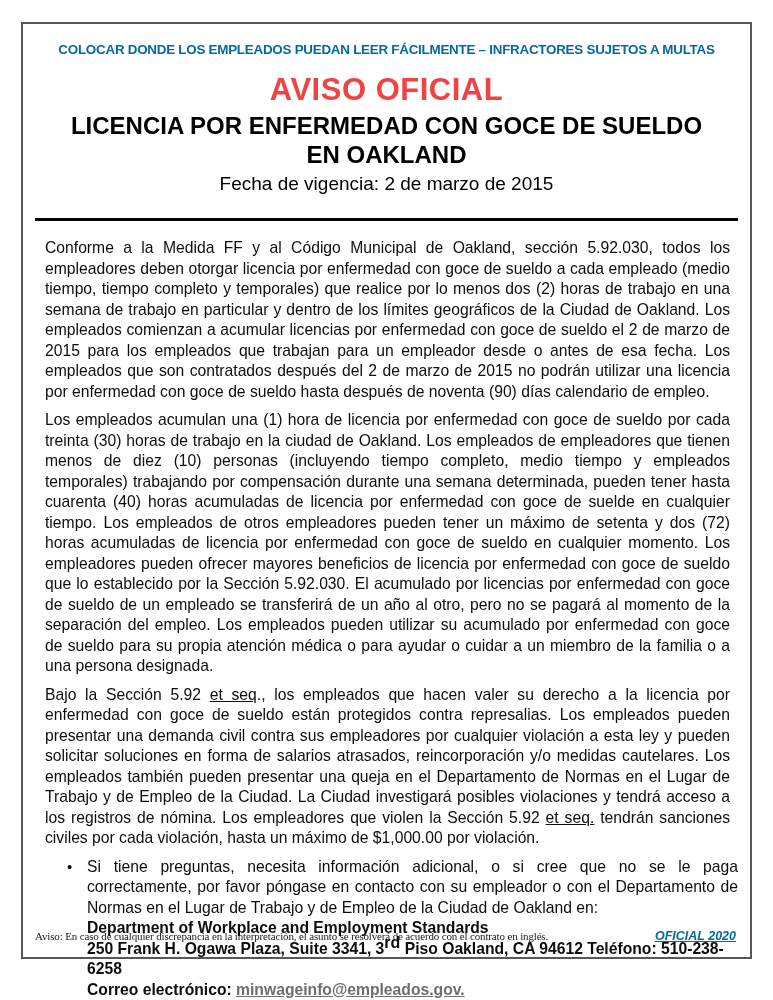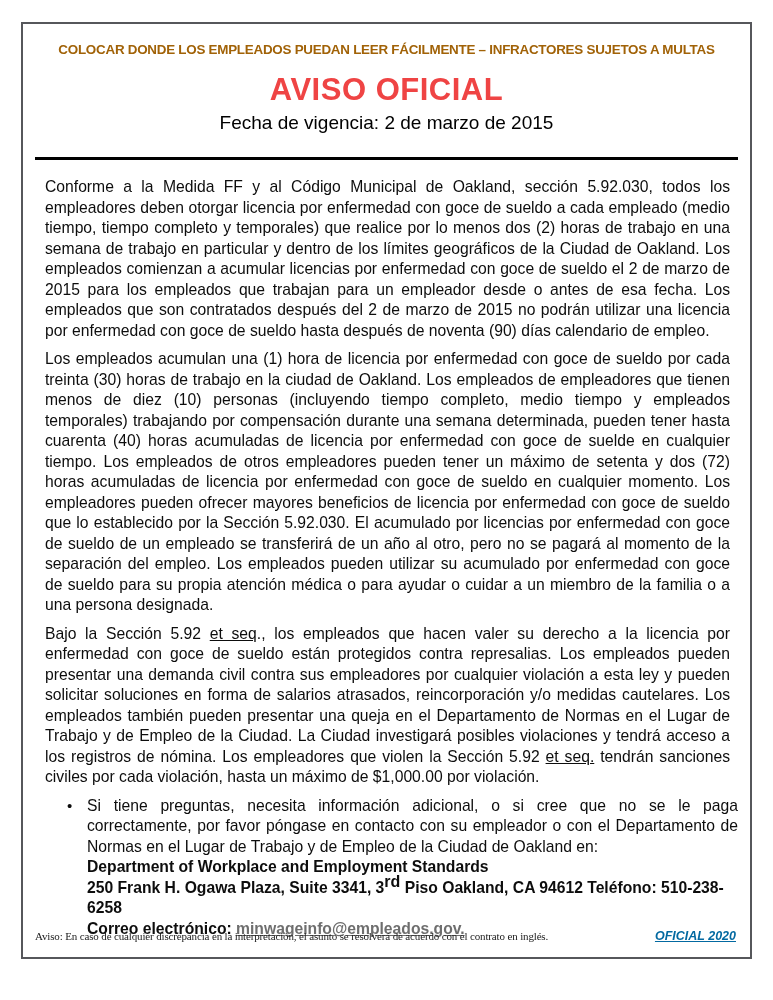--- a/index.html
+++ b/index.html
@@ -101,24 +101,25 @@
     text-decoration: underline;
     color: #0369a1;
     white-space: nowrap;
   }
 </style>
 </head>
 <body>
 
 <div class="notice-box">
 
-  <div class="warning" style="color: #a16207;">COLOCAR DONDE LOS EMPLEADOS PUEDAN LEER FÁCILMENTE – INFRACTORES SUJETOS A MULTAS</div>
+  <div class="warning" style="color: #0369a1;">COLOCAR DONDE LOS EMPLEADOS PUEDAN LEER FÁCILMENTE – INFRACTORES SUJETOS A MULTAS</div>
 
   <h1 class="title">AVISO OFICIAL</h1>
 
+  <h2 class="subtitle"><span>LICENCIA POR ENFERMEDAD CON GOCE DE SUELDO</span><br><span>EN OAKLAND</span></h2>
 
   <div class="date">Fecha de vigencia: 2 de marzo de 2015</div>
 
   <hr class="rule">
 
   <div class="bodytext">
       <p class="para"><span>Conforme a la Medida FF y al Código Municipal de Oakland, sección 5.92.030, todos los empleadores deben otorgar licencia por enfermedad con goce de sueldo a cada empleado (medio tiempo, tiempo completo y temporales) que realice por lo menos dos (2) horas de trabajo en una semana de trabajo en particular y dentro de los límites geográficos de la Ciudad de Oakland. Los empleados comienzan a acumular licencias por enfermedad con goce de sueldo el 2 de marzo de 2015 para los empleados que trabajan para un empleador desde o antes de esa fecha. Los empleados que son contratados después del 2 de marzo de 2015 no podrán utilizar una licencia por enfermedad con goce de sueldo hasta después de noventa (90) días calendario de empleo.</span></p>
       <p class="para"><span>Los empleados acumulan una (1) hora de licencia por enfermedad con goce de sueldo por cada treinta (30) horas de trabajo en la ciudad de Oakland. Los empleados de empleadores que tienen menos de diez (10) personas (incluyendo tiempo completo, medio tiempo y empleados temporales) trabajando por compensación durante una semana determinada, pueden tener hasta cuarenta (40) horas acumuladas de licencia por enfermedad con goce de suelde en cualquier tiempo. Los empleados de otros empleadores pueden tener un máximo de setenta y dos (72) horas acumuladas de licencia por enfermedad con goce de sueldo en cualquier momento. Los empleadores pueden ofrecer mayores beneficios de licencia por enfermedad con goce de sueldo que lo establecido por la Sección 5.92.030. El acumulado por licencias por enfermedad con goce de sueldo de un empleado se transferirá de un año al otro, pero no se pagará al momento de la separación del empleo. Los empleados pueden utilizar su acumulado por enfermedad con goce de sueldo para su propia atención médica o para ayudar o cuidar a un miembro de la familia o a una persona designada.</span></p>
       <p class="para"><span>Bajo la Sección 5.92 </span><span class="seg-u">et seq</span><span>., los empleados que hacen valer su derecho a la licencia por enfermedad con goce de sueldo están protegidos contra represalias. Los empleados pueden presentar una demanda civil contra sus empleadores por cualquier violación a esta ley y pueden solicitar soluciones en forma de salarios atrasados, reincorporación y/o medidas cautelares. Los empleados también pueden presentar una queja en el Departamento de Normas en el Lugar de Trabajo y de Empleo de la Ciudad. La Ciudad investigará posibles violaciones y tendrá acceso a los registros de nómina. Los empleadores que violen la Sección 5.92 </span><span class="seg-u">et seq.</span><span> tendrán sanciones civiles por cada violación, hasta un máximo de $1,000.00 por violación.</span></p>
     </div>

